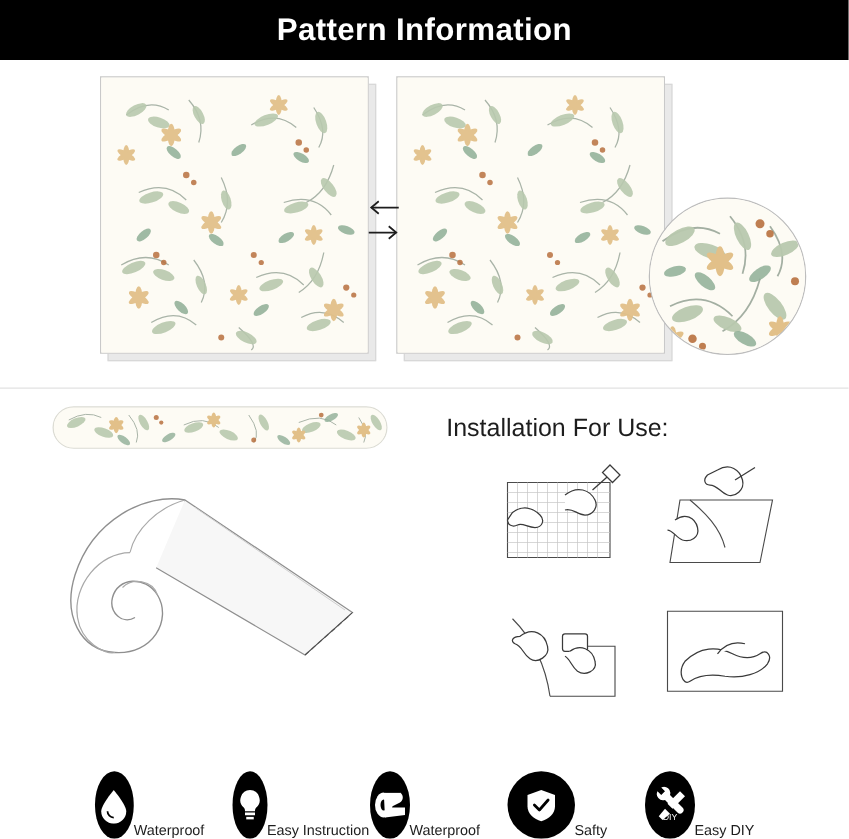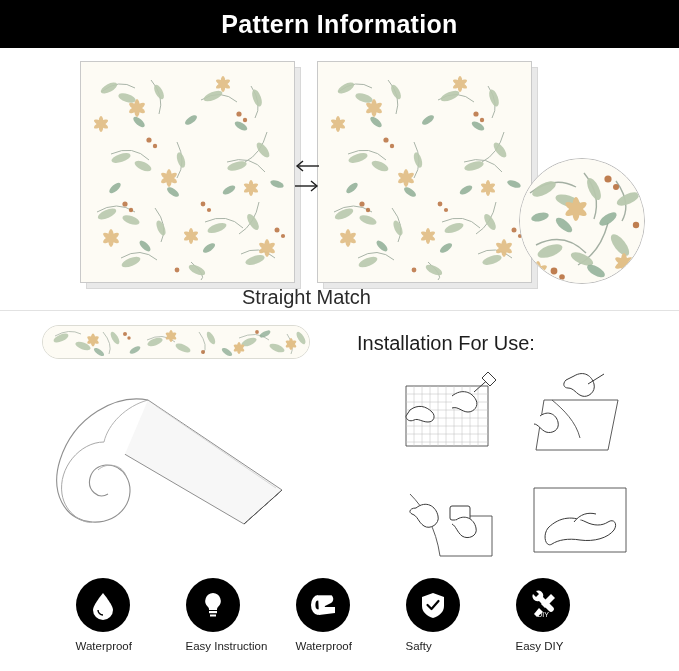--- a/index.html
+++ b/index.html
@@ -150,22 +150,22 @@
     left: 0; top: 578px;
     width: 679px; height: 93px;
     display: flex;
     justify-content: center;
     gap: 22px;
     padding: 0 60px;
   }
   .feature {
     width: 88px;
     display: flex;
-    flex-direction: column;
-    align-items: flex-start;
+    flex-direction: row;
+    align-items: flex-end;
   }
   .feature-badge {
     width: 54px; height: 54px;
     border-radius: 50%;
     background: #000000;
     display: flex;
     align-items: center;
     justify-content: center;
   }
   .feature-label {
@@ -468,21 +468,20 @@
       <svg width="28" height="40" viewBox="0 0 28 40" xmlns="http://www.w3.org/2000/svg">
         <g stroke="#1d1d1d" stroke-width="1.4" fill="none">
           <path d="M26 10 L4 10"></path>
             <path d="M10 5 L4 10 L10 15"></path>
           <path d="M2 30 L24 30"></path>
             <path d="M18 25 L24 30 L18 35"></path>
         </g>
       </svg>
     </div>
 
-    <div class="straight-match">Straight Match</div>
   </div>
 
   <div class="divider"></div>
 
   <div class="roll-strip">
     <svg width="268" height="34" viewBox="0 0 268 34" xmlns="http://www.w3.org/2000/svg">
       <rect width="268" height="34" fill="#fdfbf4"></rect>
       <g stroke="#9aa79a" stroke-width="0.8" fill="none" opacity="0.85">
         <path d="M12 10 q14 -8 26 -2"></path>
           <path d="M60 6 q10 12 6 22"></path>

